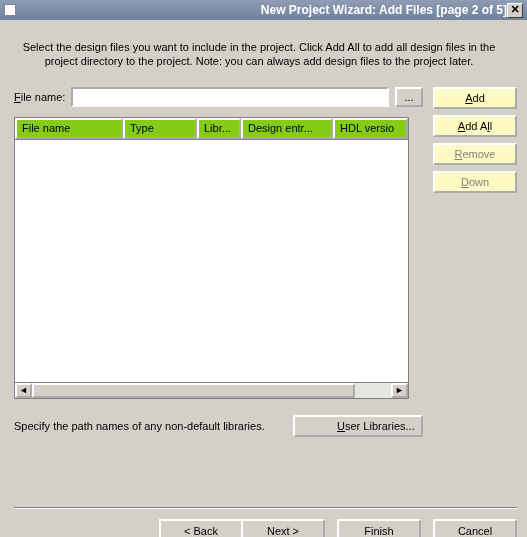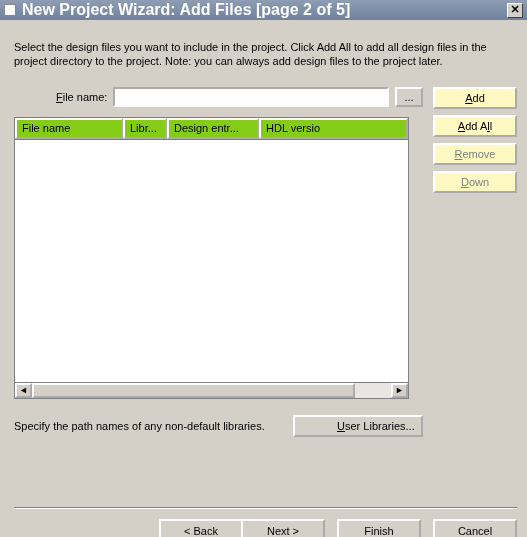--- a/index.html
+++ b/index.html
@@ -17,33 +17,33 @@
     background: linear-gradient(#8e9db3, #6f819e);
     height: 20px;
     display: flex;
     align-items: center;
     padding: 0 4px;
     color: #fff;
   }
   .sysicon {
     width: 12px; height: 12px; background:#fff; border:1px solid #888; margin-right:6px;
   }
-  .title-text { font-weight: bold; font-size: 16px; flex: 1; text-align: left; }
+  .title-text { font-weight: bold; font-size: 12px; flex: 1; text-align: right; }
   .title-close {
     width: 16px; height: 15px;
     background:#d4d0c8;
     border:1px solid #fff; border-right-color:#404040; border-bottom-color:#404040;
     font-family: Arial; font-size: 11px; line-height: 11px; font-weight:bold;
     text-align:center; color:#000;
   }
   .window-body {
     padding: 12px 10px 10px 14px;
   }
-  .desc { margin: 8px 0 18px 0; line-height: 1.3; max-width: 490px; }
-  .row-filename { display:flex; align-items:center; gap:6px; margin-bottom:10px;margin-left:42px;}
+  .desc { margin: 8px 0 18px 0; line-height: 1.3; max-width: 490px; text-align: center; }
+  .row-filename { display:flex; align-items:center; gap:6px; margin-bottom:10px;}
   .label { white-space:nowrap; }
   .underline { text-decoration: underline; }
   .text-input {
     flex:1;
     height:20px;
     border:2px inset #fff;
     background:#fff;
     padding:0 3px;
     font: inherit;
   }
@@ -136,20 +136,21 @@
     <div style="flex:1">
       <div class="row-filename">
         <span class="label"><span class="underline">F</span><span>ile name:</span></span>
         <input class="text-input" type="text" value="" style="">
         <button class="browse-btn">...</button>
       </div>
 
       <div class="table-wrap">
         <div class="headers">
           <div class="hcell" style="width:108px">File name</div>
+          <div class="hcell" style="width:74px">Type</div>
           <div class="hcell" style="width:44px">Libr...</div>
           <div class="hcell" style="width:92px">Design entr...</div>
           <div class="hcell" style="flex:1">HDL versio</div>
         </div>
         <div class="list-body"></div>
         <div class="hscroll">
           <div class="sb-btn">◄</div>
           <div class="sb-track">
               <div class="sb-thumb"></div>
             </div>

